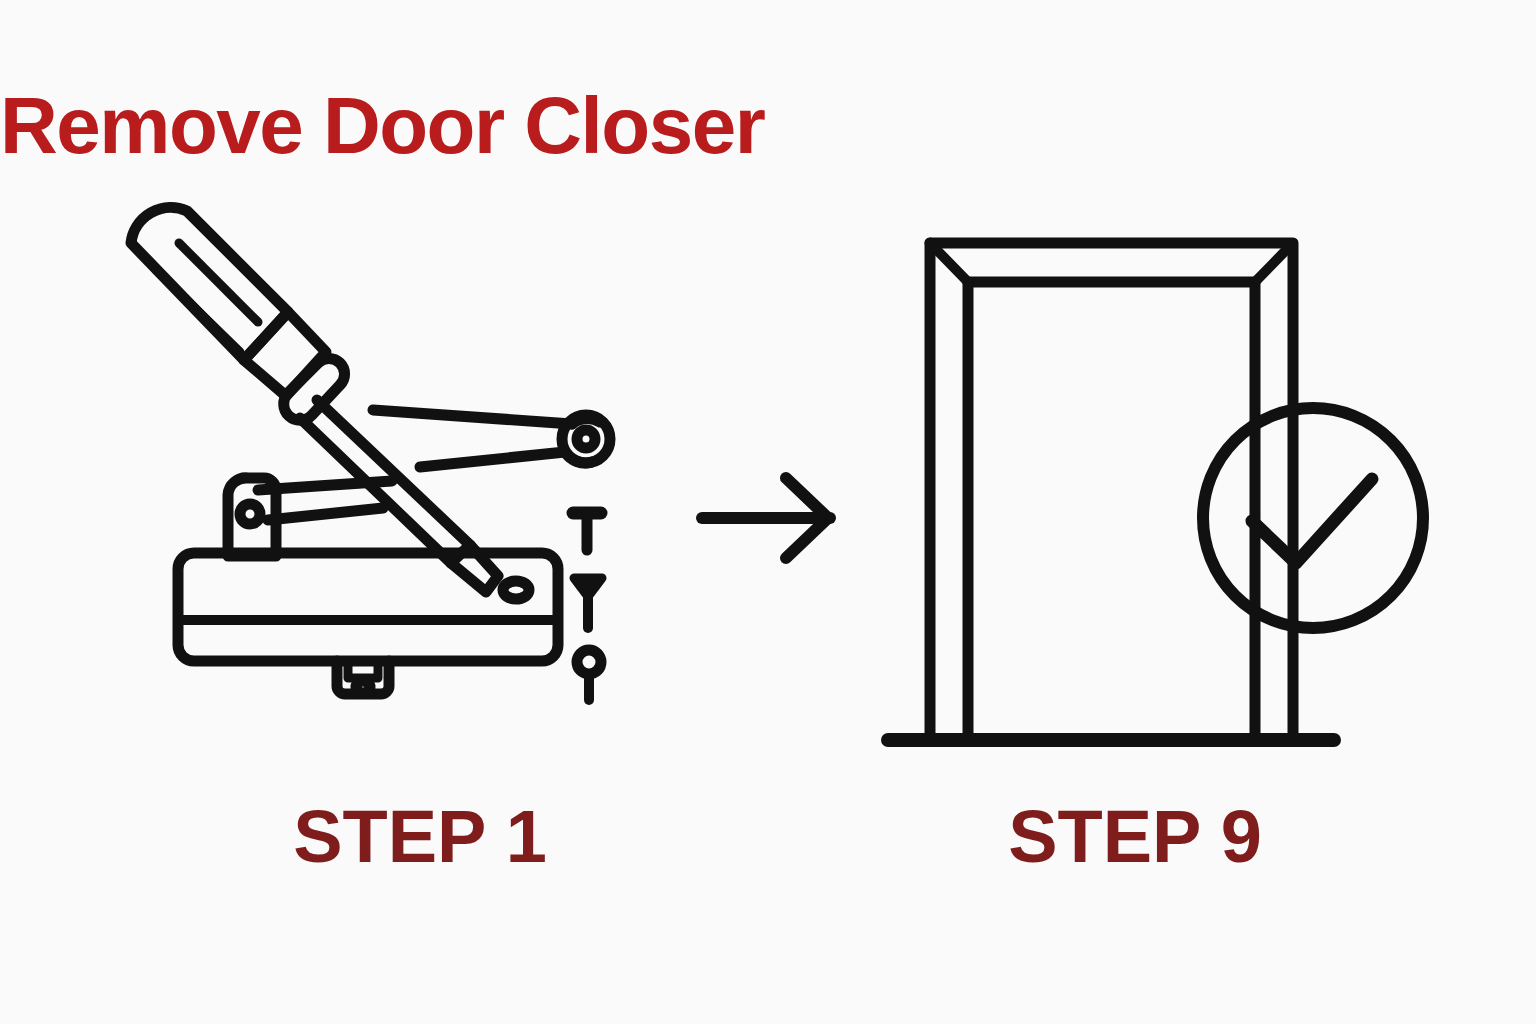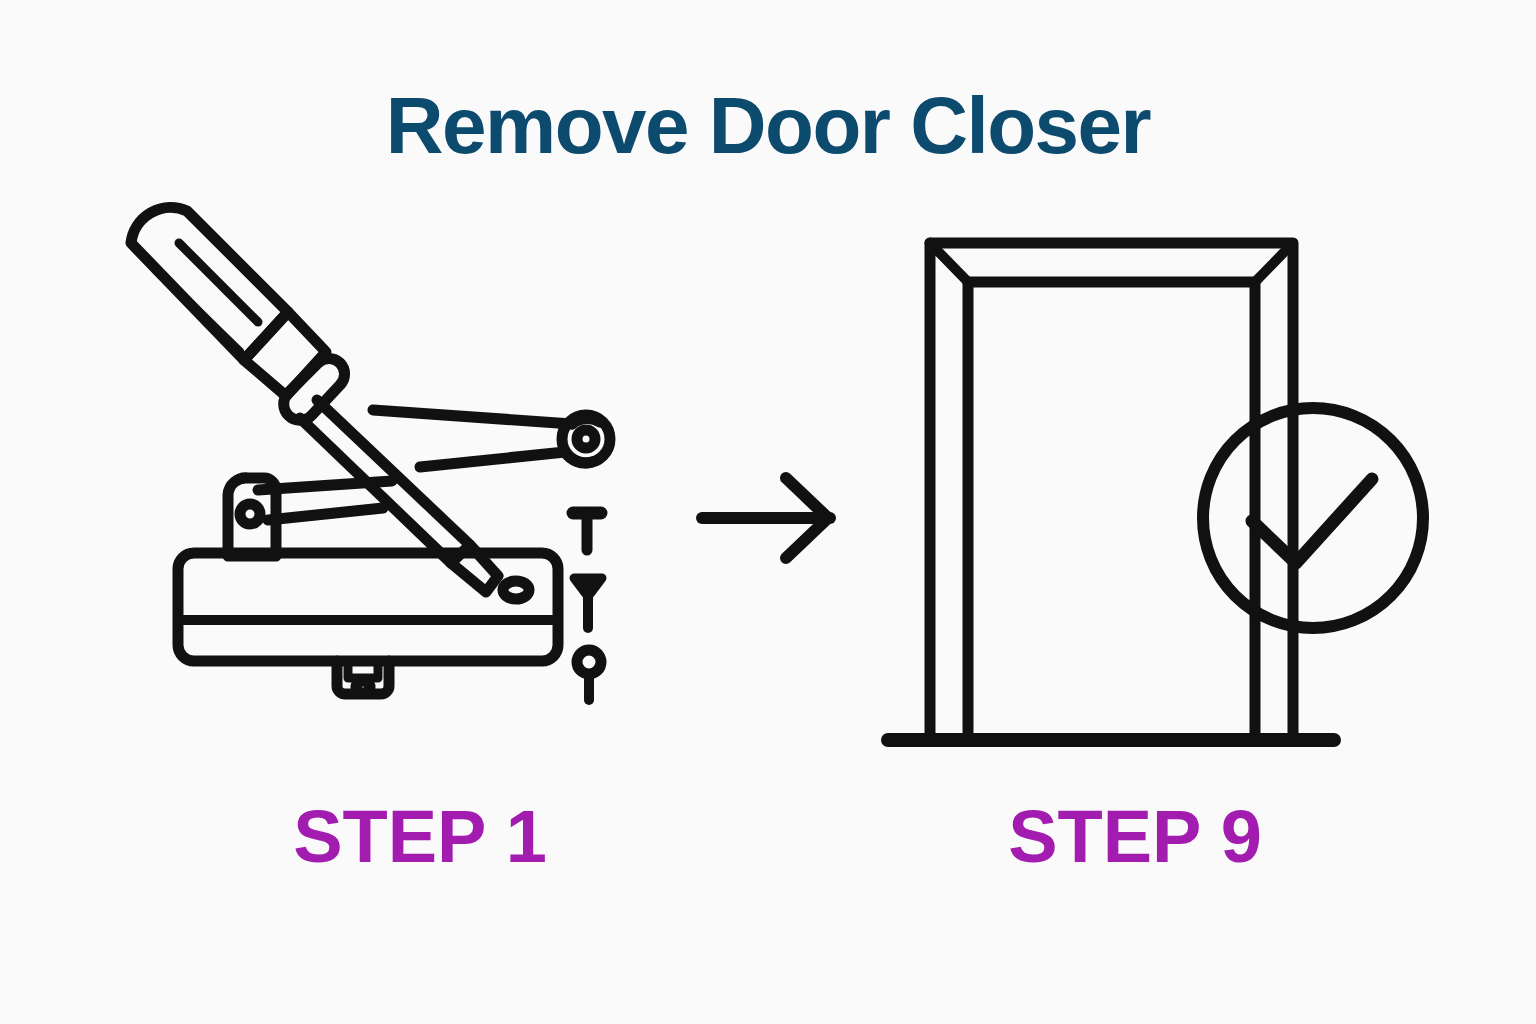--- a/index.html
+++ b/index.html
@@ -18,34 +18,34 @@
     position: absolute;
     inset: 0;
     width: 1536px;
     height: 1024px;
   }
   .page-title {
     position: absolute;
     left: 0;
     top: 86px;
     width: 1536px;
-    text-align: center;
+    text-align: left;
     font-size: 80px;
     font-weight: 700;
     letter-spacing: -1.5px;
-    color: #0c4a6e;
+    color: #b91c1c;
     line-height: 1;
     white-space: nowrap;
   }
   .step-label {
     position: absolute;
     font-size: 74px;
     font-weight: 700;
     letter-spacing: 0px;
-    color: #a21caf;
+    color: #7f1d1d;
     line-height: 1;
     white-space: nowrap;
     text-align: center;
   }
   #step1-label { left: 150px; top: 800px; width: 540px; }
   #step2-label { left: 865px; top: 800px; width: 540px; }
 </style>
 </head>
 <body>
 

